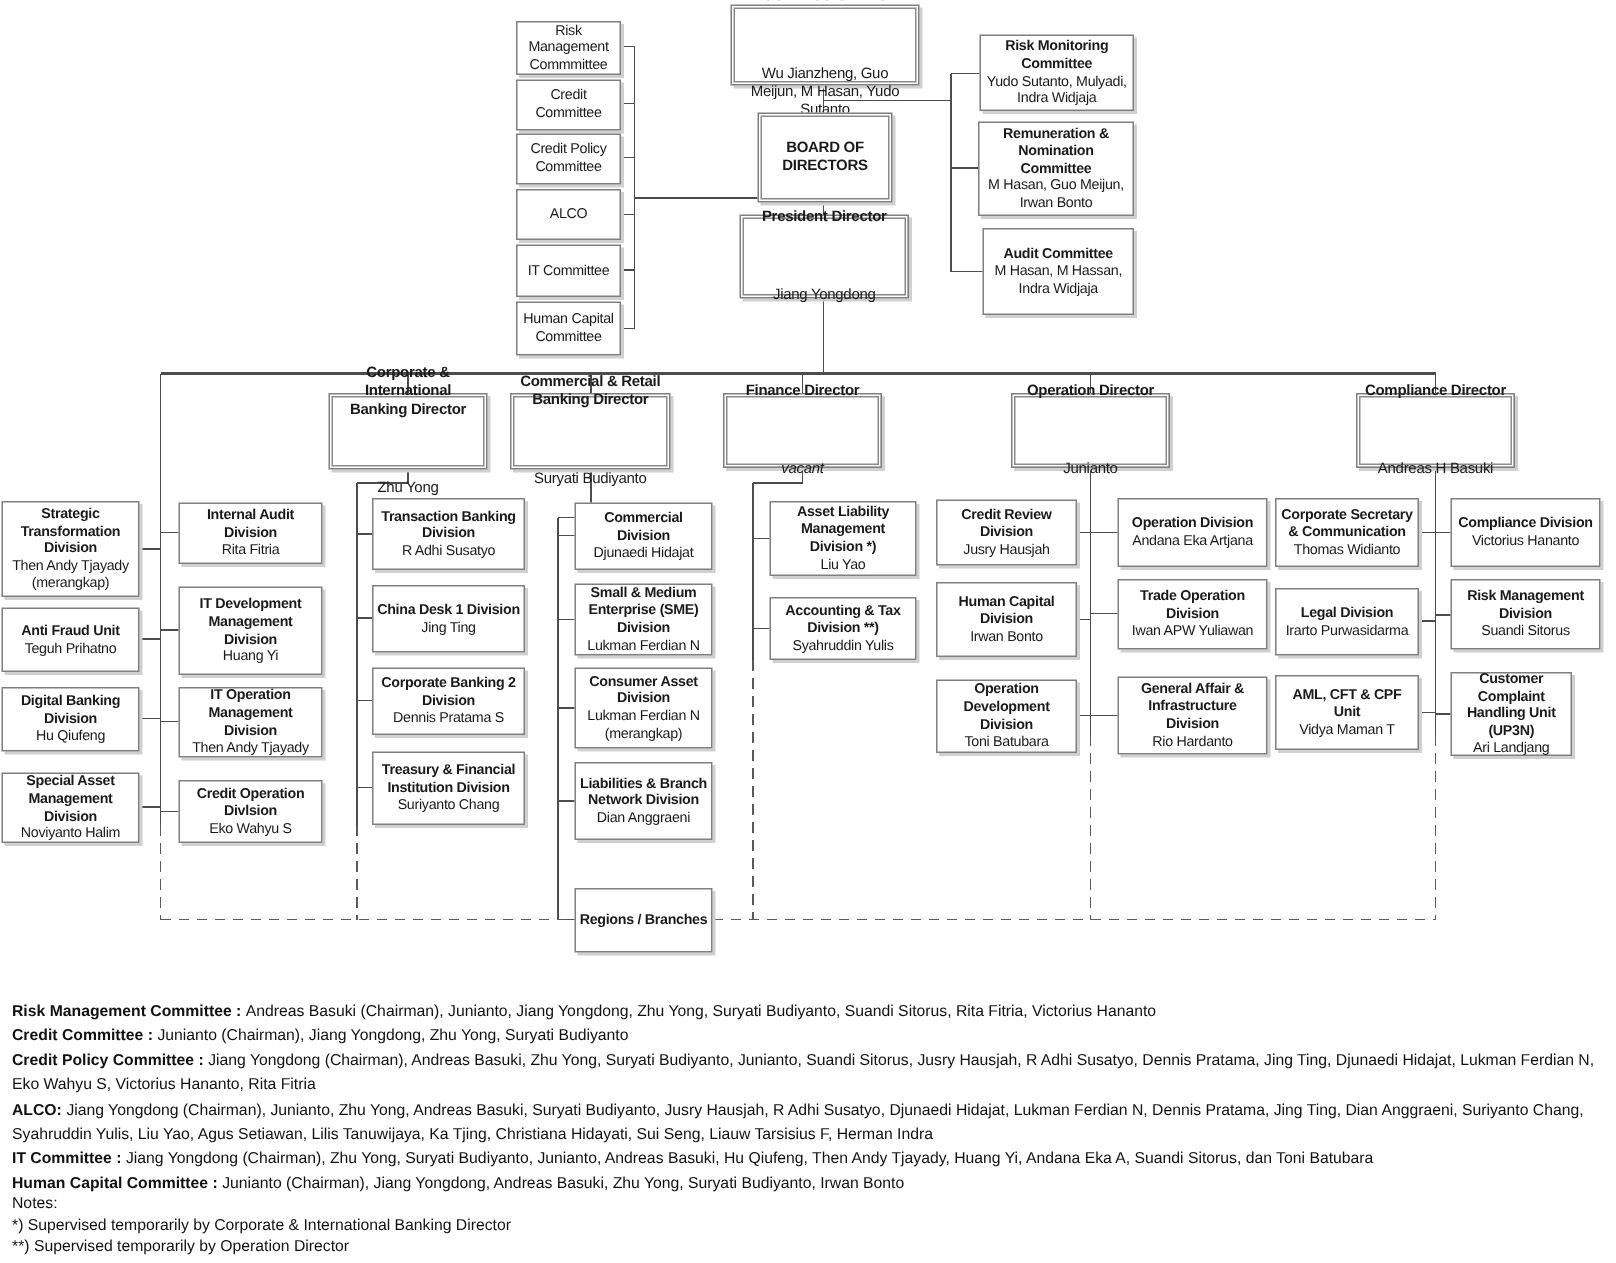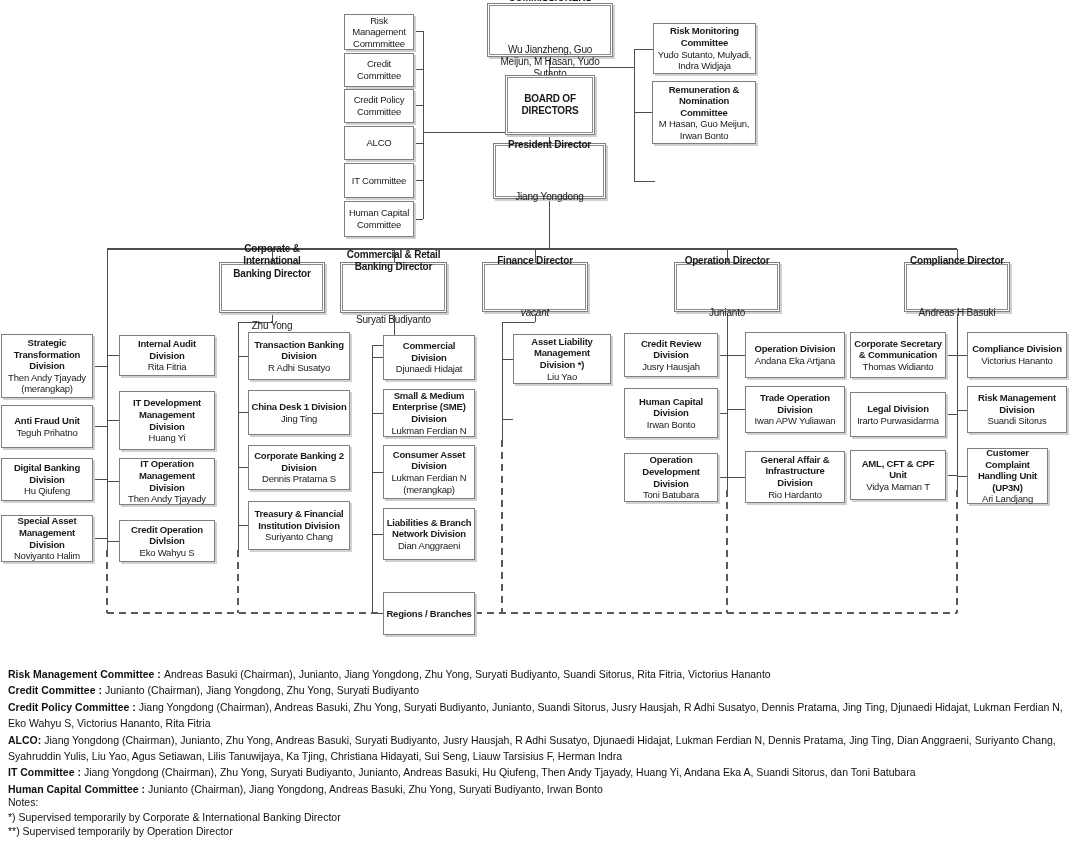--- a/index.html
+++ b/index.html
@@ -150,20 +150,24 @@
   </div>
 
   <div class="box" style="left:653px;top:23px;width:103px;height:51px">
     <div class="bt">Risk Monitoring Committee</div>
     <div class="bn">Yudo Sutanto, Mulyadi, Indra Widjaja</div>
   </div>
   <div class="box" style="left:652px;top:81px;width:104px;height:63px">
     <div class="bt">Remuneration &amp; Nomination Committee</div>
     <div class="bn">M Hasan, Guo Meijun, Irwan Bonto</div>
   </div>
+  <div class="box" style="left:655px;top:152px;width:101px;height:58px">
+    <div class="bt">Audit Committee</div>
+    <div class="bn">M Hasan, M Hassan, Indra Widjaja</div>
+  </div>
 
   <div class="box dbl" style="left:219px;top:262px;width:106px;height:51px">
     <div class="bt">Corporate &amp; International Banking Director</div>
     <div class="bn">Zhu Yong</div>
   </div>
   <div class="box dbl" style="left:340px;top:262px;width:107px;height:51px">
     <div class="bt">Commercial &amp; Retail Banking Director</div>
     <div class="bn">Suryati Budiyanto</div>
   </div>
   <div class="box dbl" style="left:482px;top:262px;width:106px;height:50px">
@@ -246,20 +250,24 @@
     <div class="bt">Liabilities &amp; Branch Network Division</div>
     <div class="bn">Dian Anggraeni</div>
   </div>
   <div class="box" style="left:383px;top:592px;width:92px;height:43px">
     <div class="bt">Regions / Branches</div>
   </div>
 
   <div class="box" style="left:513px;top:334px;width:98px;height:50px">
     <div class="bt">Asset Liability Management Division *)</div>
     <div class="bn">Liu Yao</div>
+  </div>
+  <div class="box" style="left:513px;top:398px;width:98px;height:42px">
+    <div class="bt">Accounting &amp; Tax Division **)</div>
+    <div class="bn">Syahruddin Yulis</div>
   </div>
 
   <div class="box" style="left:624px;top:333px;width:94px;height:44px">
     <div class="bt">Credit Review Division</div>
     <div class="bn">Jusry Hausjah</div>
   </div>
   <div class="box" style="left:624px;top:388px;width:94px;height:50px">
     <div class="bt">Human Capital Division</div>
     <div class="bn">Irwan Bonto</div>
   </div>

